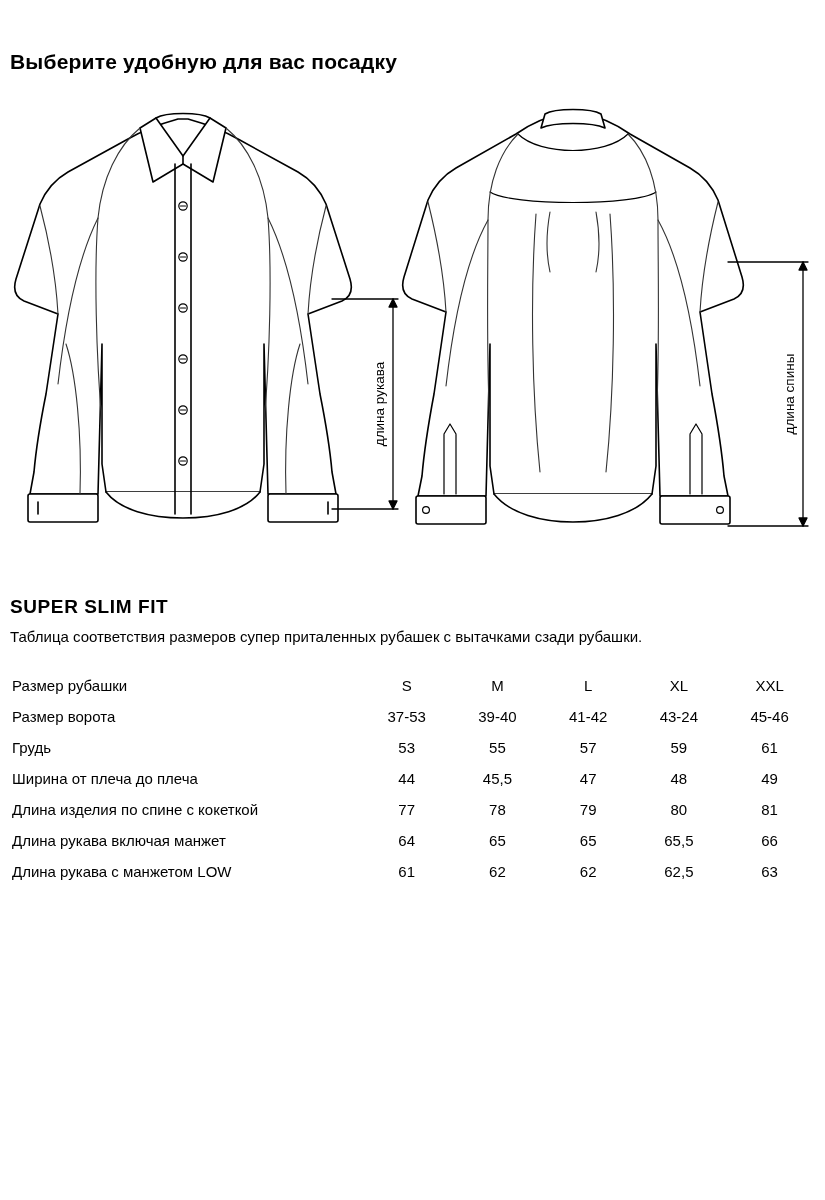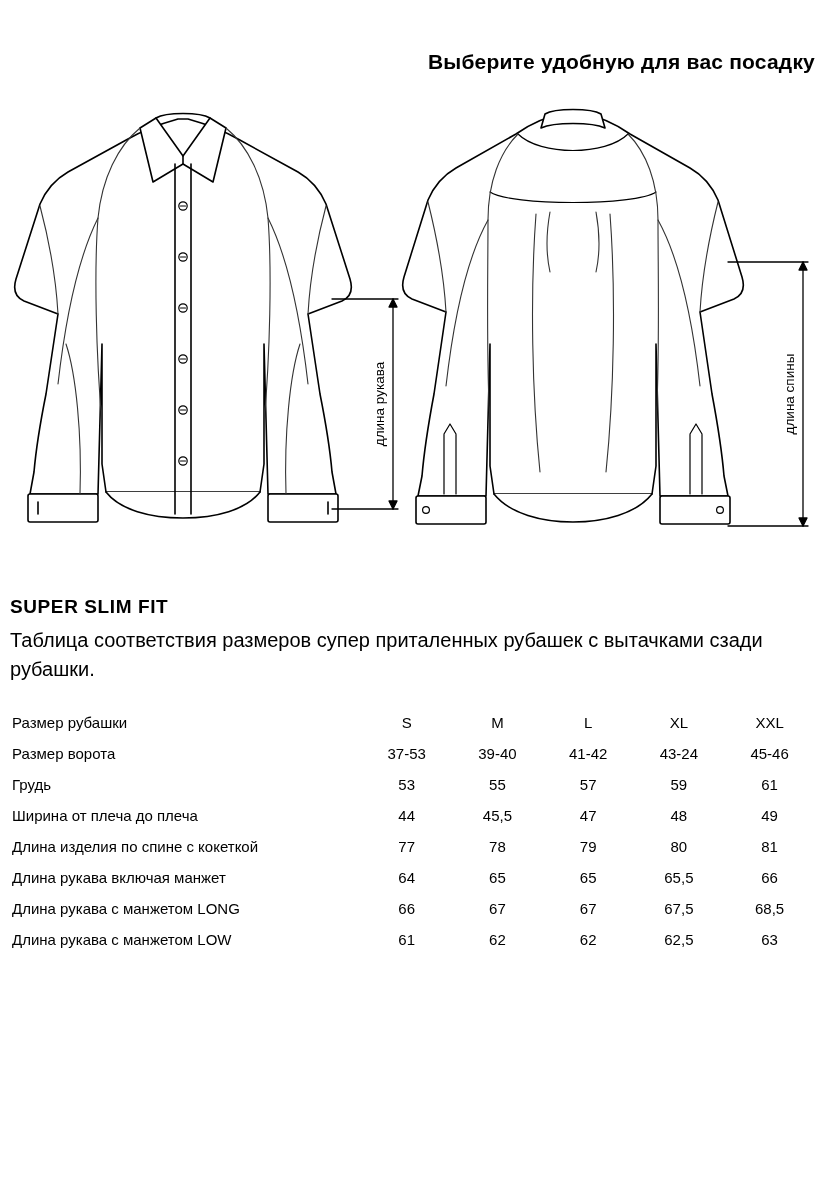--- a/index.html
+++ b/index.html
@@ -16,21 +16,21 @@
     overflow: hidden;
   }
   .page {
     width: 825px;
     height: 1200px;
     position: relative;
     box-sizing: border-box;
     padding: 0 10px;
   }
   .title {
-    text-align: right;
+    text-align: left;
     font-size: 21px;
     font-weight: bold;
     letter-spacing: 0.2px;
     margin-top: 50px;
     margin-bottom: 2px;
   }
   .illustration {
     position: relative;
     width: 805px;
     height: 470px;
@@ -39,21 +39,21 @@
   .illustration svg {
     display: block;
   }
   .fit-name {
     font-size: 19px;
     font-weight: bold;
     letter-spacing: 0.6px;
     margin: 32px 0 8px 0;
   }
   .fit-desc {
-    font-size: 20px;
+    font-size: 15px;
     line-height: 1.47;
     margin: 0 0 22px 0;
     max-width: 800px;
   }
   table.sizes {
     border-collapse: collapse;
     width: 100%;
     font-size: 15px;
   }
   table.sizes td, table.sizes th {
@@ -294,28 +294,20 @@
       </tr>
       <tr>
         <td class="rowlabel">Длина рукава включая манжет</td>
         <td class="val">64</td>
         <td class="val">65</td>
         <td class="val">65</td>
         <td class="val">65,5</td>
         <td class="val">66</td>
       </tr>
       <tr>
-        <td class="rowlabel">Длина рукава с манжетом LONG</td>
-        <td class="val">66</td>
-        <td class="val">67</td>
-        <td class="val">67</td>
-        <td class="val">67,5</td>
-        <td class="val">68,5</td>
-      </tr>
-      <tr>
         <td class="rowlabel">Длина рукава с манжетом LOW</td>
         <td class="val">61</td>
         <td class="val">62</td>
         <td class="val">62</td>
         <td class="val">62,5</td>
         <td class="val">63</td>
       </tr>
     </tbody>
   </table>
 

